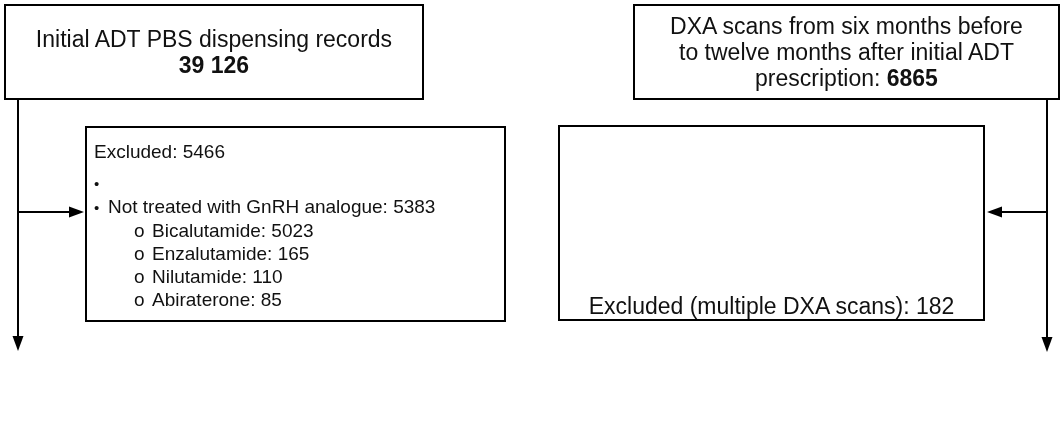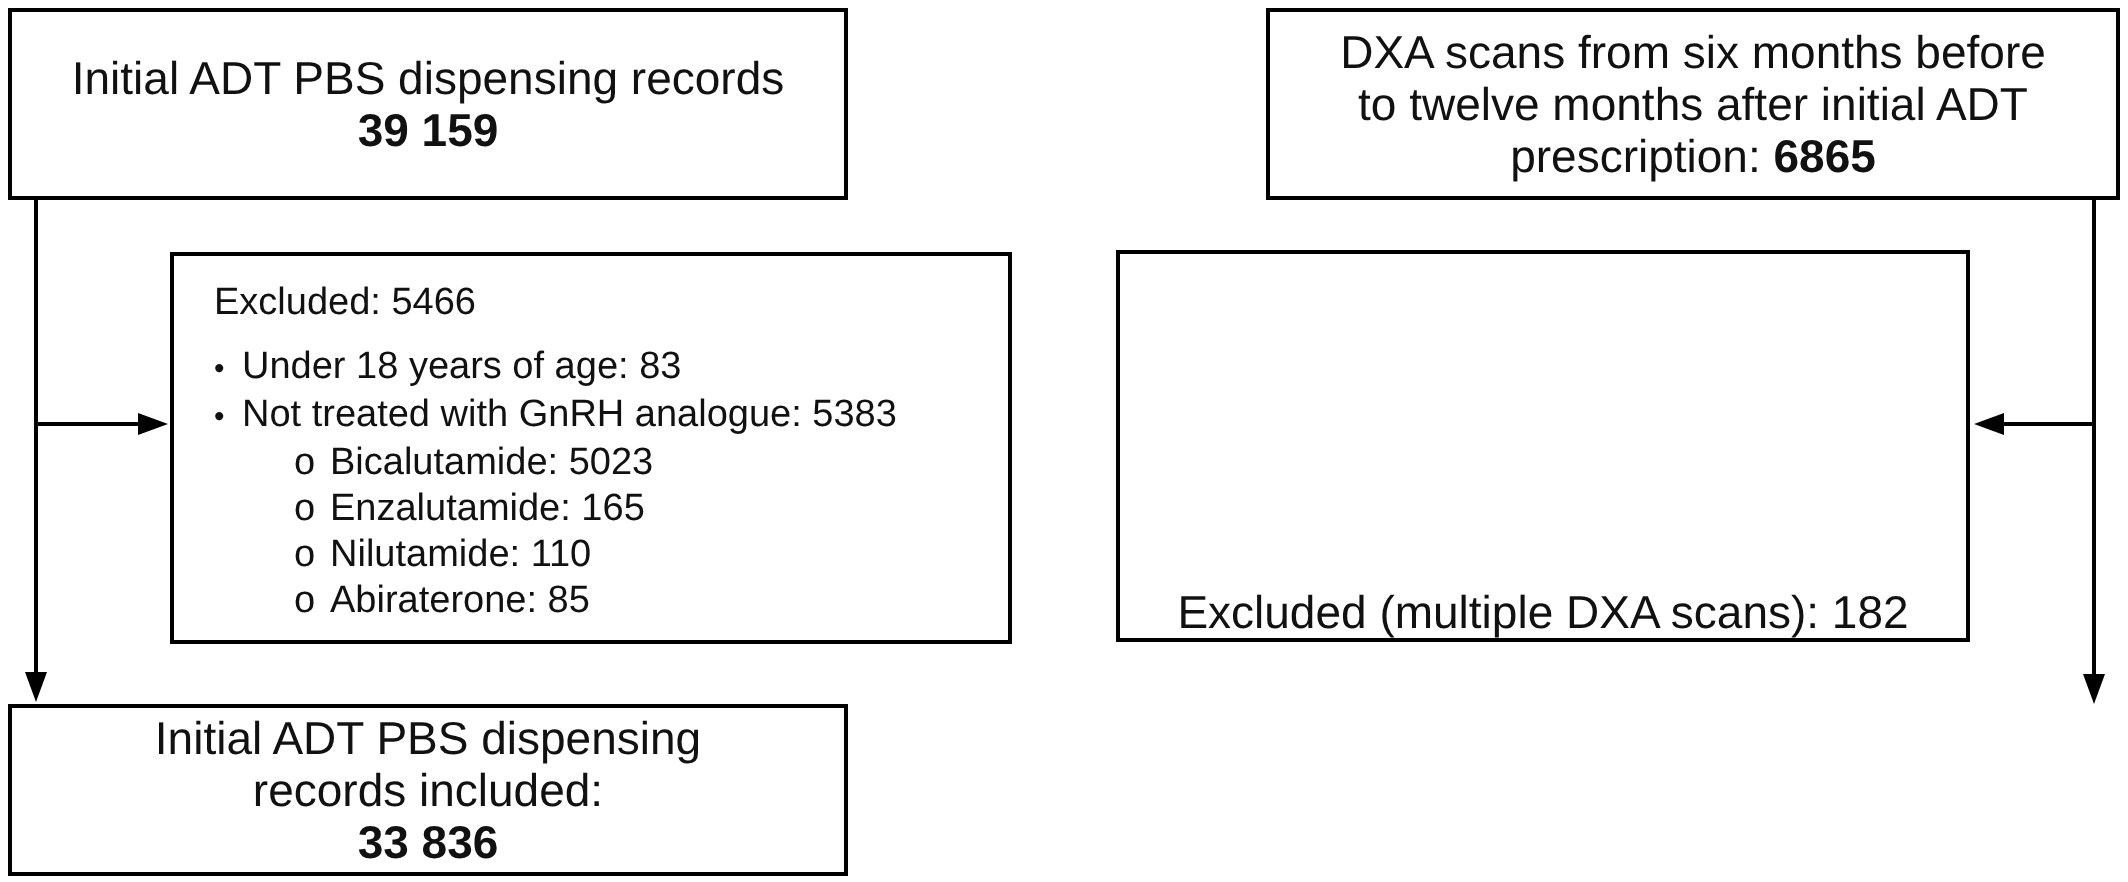--- a/index.html
+++ b/index.html
@@ -27,21 +27,21 @@
     flex-direction: column;
     align-items: center;
     justify-content: center;
     text-align: center;
     font-size: 23px;
     line-height: 26px;
   }
   #adt-source-box   { left: 4px;   top: 4px;   width: 420px; height: 96px; }
   #dxa-source-box   { left: 633px; top: 4px;   width: 427px; height: 96px; }
   #adt-excluded-box { left: 85px;  top: 126px; width: 421px; height: 196px;
-                      font-size: 19px; line-height: 23px; padding: 12px 10px 0 20px; }
+                      font-size: 19px; line-height: 23px; padding: 12px 10px 0 7px; }
   #dxa-excluded-box { left: 558px; top: 125px; width: 427px; height: 196px; justify-content: flex-end; }
   #adt-result-box   { left: 4px;   top: 352px; width: 420px; height: 86px; }
   #dxa-result-box   { left: 638px; top: 353px; width: 422px; height: 85px; }
 
   .value-bold { font-weight: bold; }
 
   .excl-title { margin-bottom: 9px; }
   .bullet-row { display: flex; align-items: baseline; }
   .bullet-glyph {
     width: 14px;
@@ -64,34 +64,33 @@
   #arrow-layer line { stroke: #000000; stroke-width: 2px; }
   #arrow-layer polygon { fill: #000000; stroke: none; }
 </style>
 </head>
 <body>
 
 <div id="canvas">
 
   <div class="box centered" id="adt-source-box">
     <div>Initial ADT PBS dispensing records</div>
-    <div class="value-bold">39 159</div>
+    <div class="value-bold">39 126</div>
   </div>
 
   <div class="box centered" id="dxa-source-box">
     <div>DXA scans from six months before</div>
     <div>to twelve months after initial ADT</div>
     <div><span>prescription: </span><span class="value-bold">6865</span></div>
   </div>
 
   <div class="box" id="adt-excluded-box">
     <div class="excl-title">Excluded: 5466</div>
     <div class="bullet-row">
       <span class="bullet-glyph">•</span>
-      <span>Under 18 years of age: 83</span>
     </div>
     <div class="bullet-row">
       <span class="bullet-glyph">•</span>
       <span>Not treated with GnRH analogue: 5383</span>
     </div>
     <div class="sub-row">
       <span class="sub-glyph">o</span>
       <span>Bicalutamide: 5023</span>
     </div>
     <div class="sub-row">
@@ -105,25 +104,20 @@
     <div class="sub-row">
       <span class="sub-glyph">o</span>
       <span>Abiraterone: 85</span>
     </div>
   </div>
 
   <div class="box centered" id="dxa-excluded-box">
     <div>Excluded (multiple DXA scans): 182</div>
   </div>
 
-  <div class="box centered" id="adt-result-box">
-    <div>Initial ADT PBS dispensing</div>
-    <div>records included:</div>
-    <div class="value-bold">33 836</div>
-  </div>
 
 
   <svg id="arrow-layer" viewBox="0 0 1064 441" xmlns="http://www.w3.org/2000/svg">
     <g>
       <line x1="18" y1="100" x2="18" y2="337"></line>
       <polygon points="12.5,336 23.5,336 18,351"></polygon>
     </g>
     <g>
       <line x1="18" y1="212" x2="70" y2="212"></line>
       <polygon points="69,206.5 69,217.5 84,212"></polygon>

